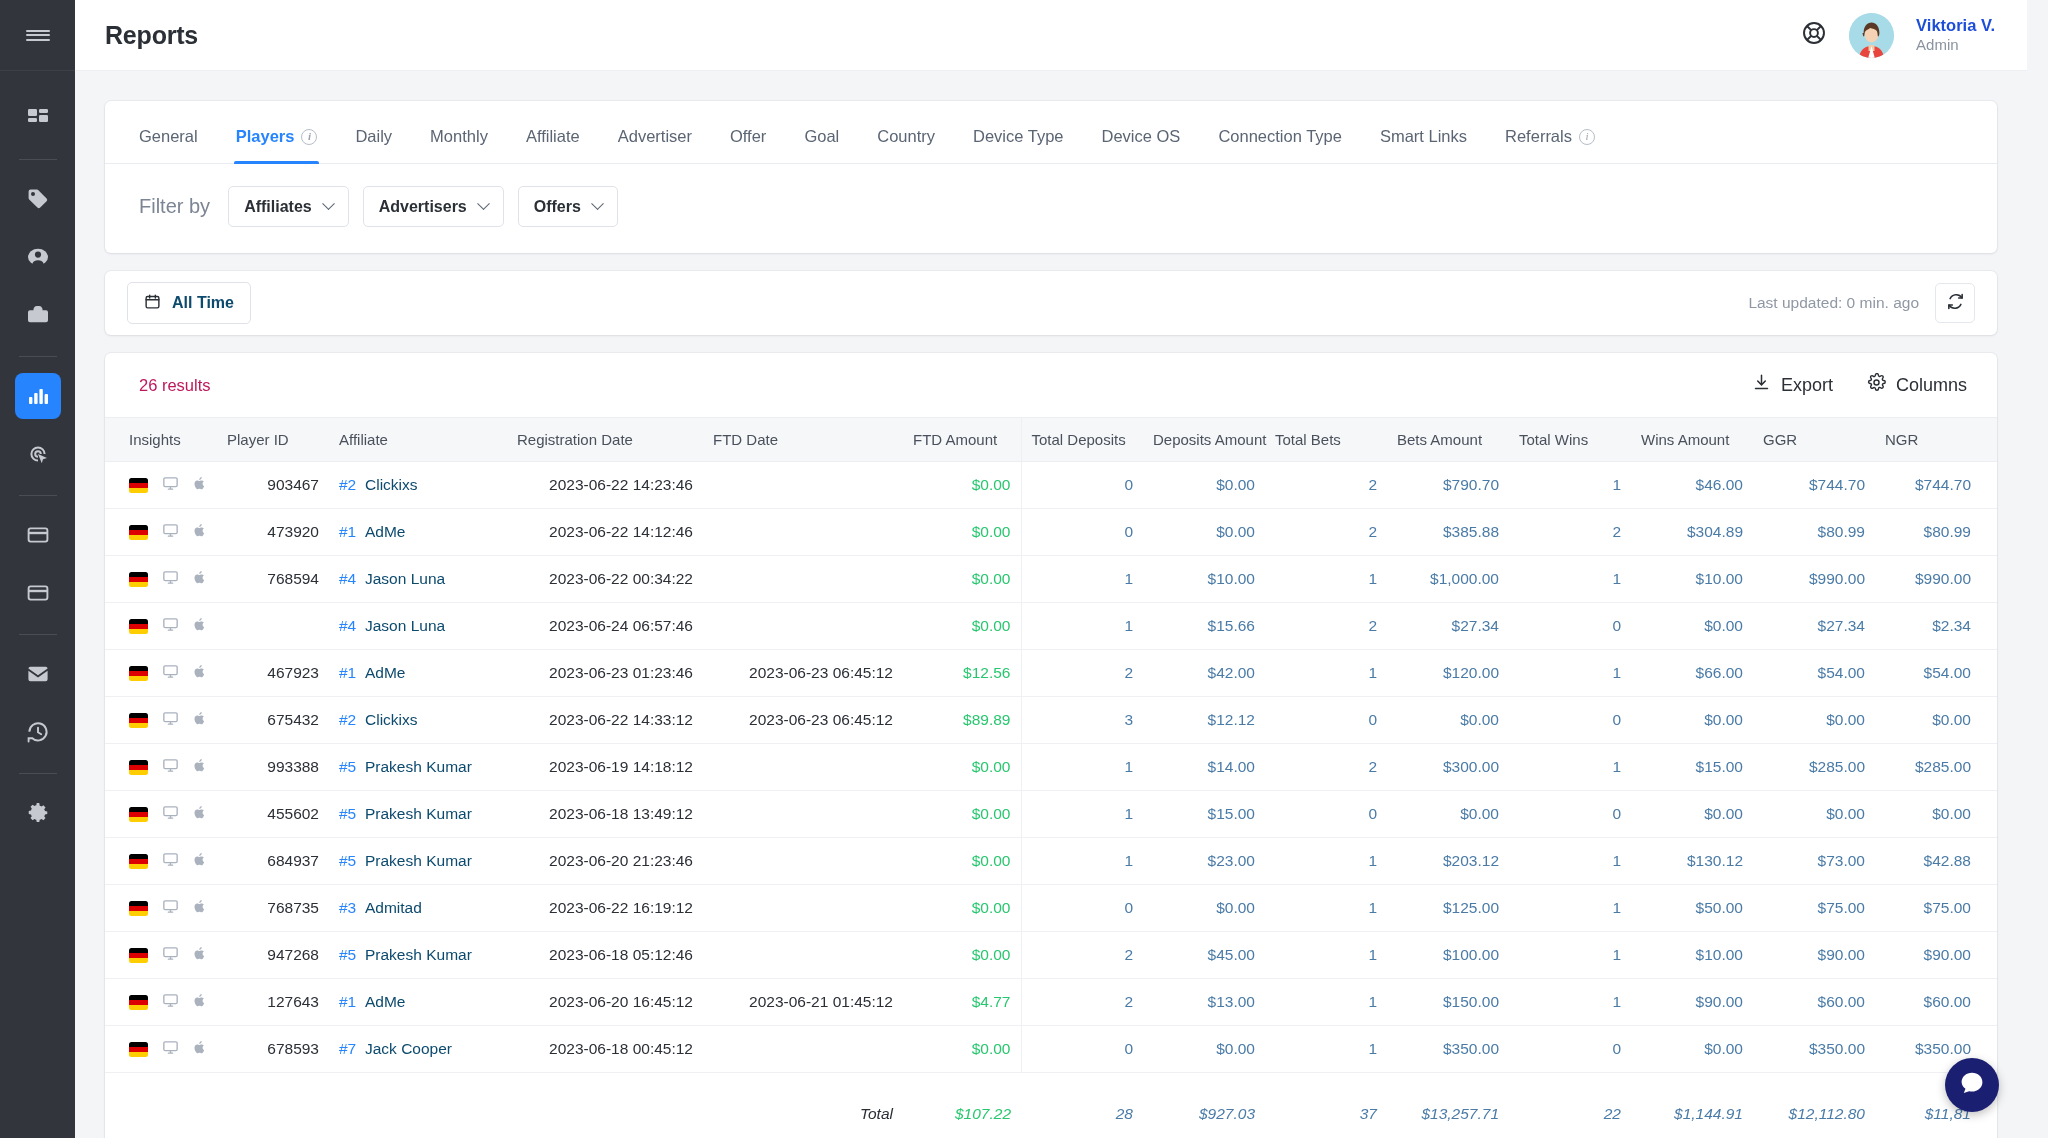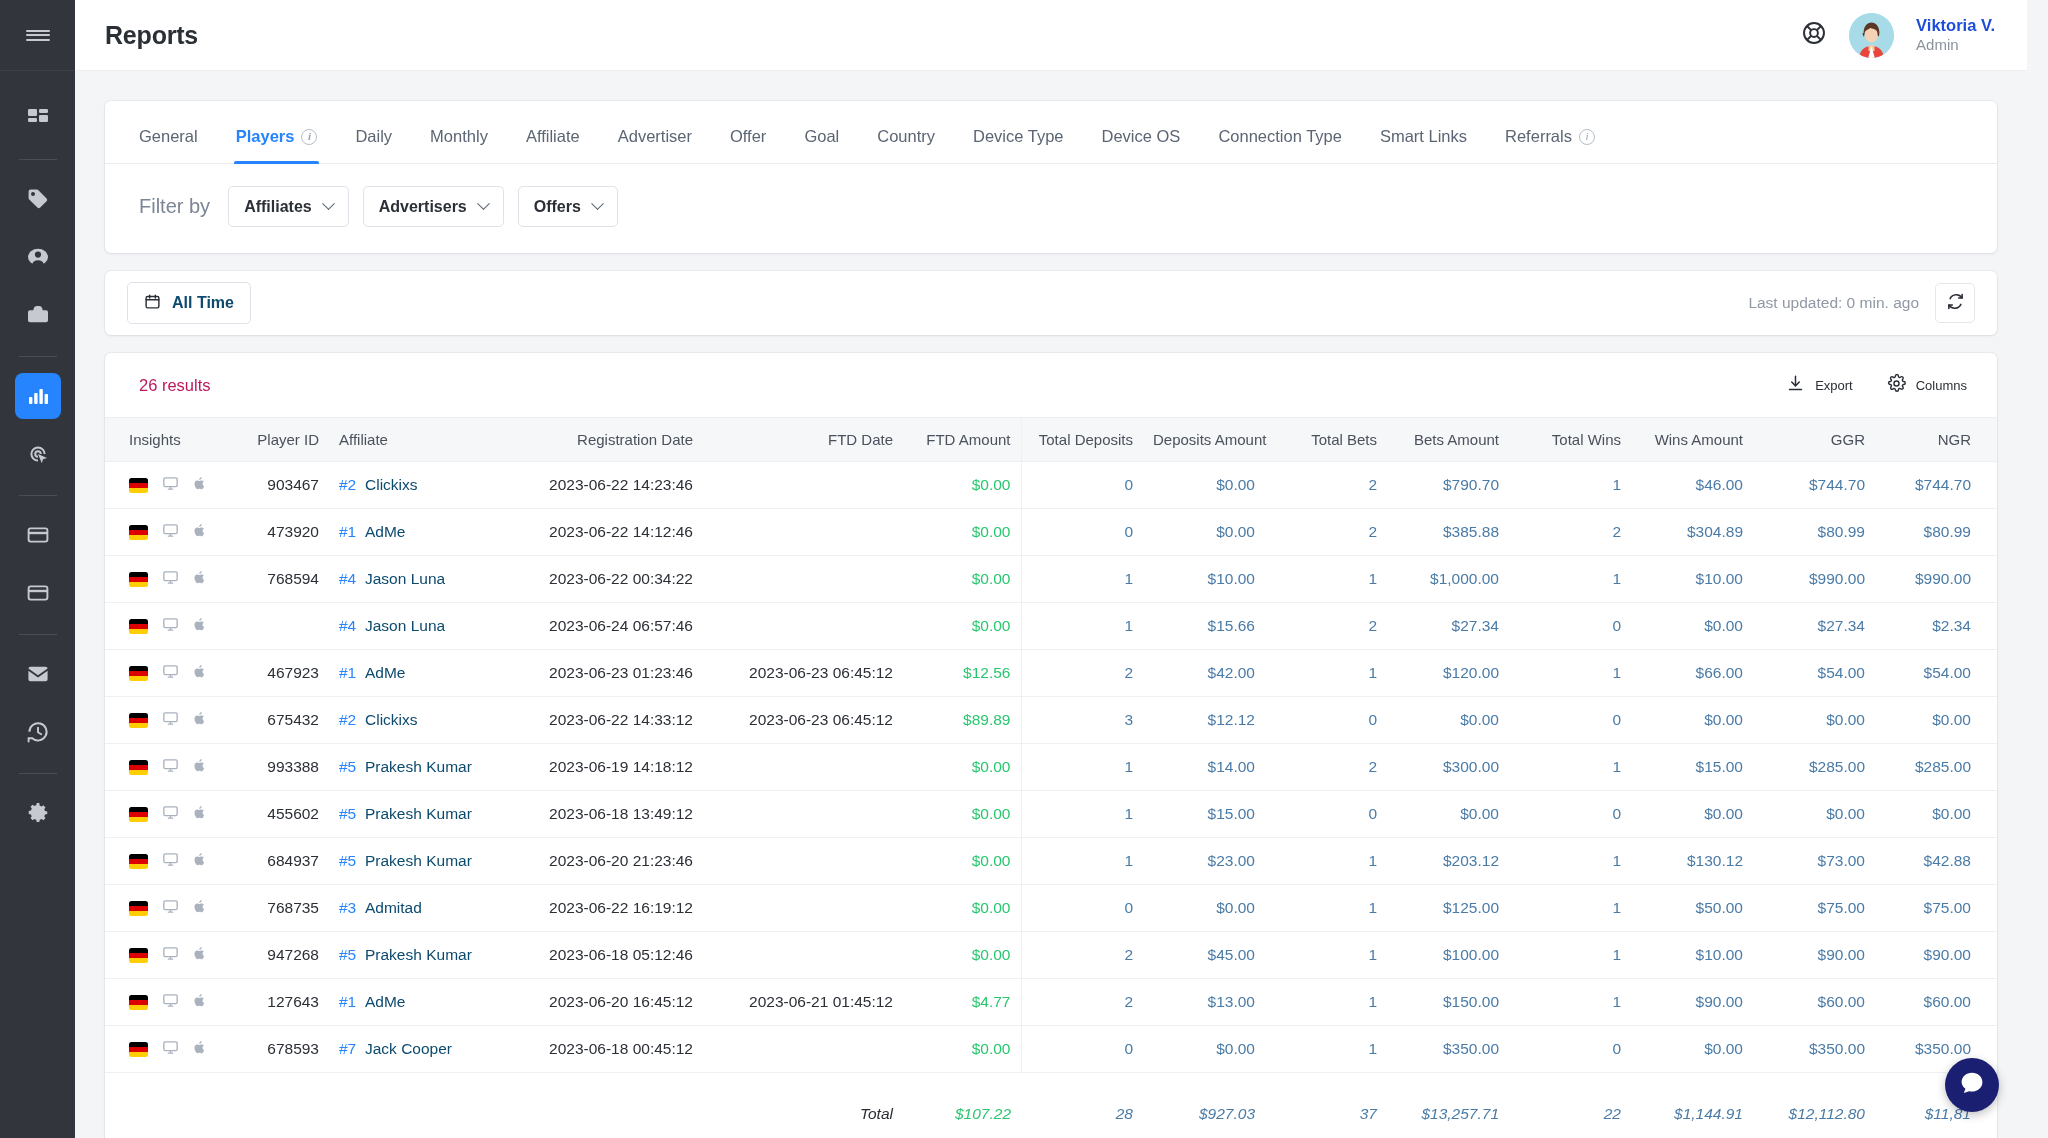--- a/index.html
+++ b/index.html
@@ -117,26 +117,26 @@
   }
 
   
   .table-card { overflow: hidden; }
   .table-tools {
     height: 64px; display: flex; align-items: center; justify-content: space-between;
     padding: 0 30px 0 34px;
   }
   .results-count { font-size: 16.5px; color: #be185d; }
   .tools-right { display: flex; align-items: center; gap: 34px; }
-  .tool-btn { display: flex; align-items: center; gap: 10px; font-size: 13px; color: #2b2f36; cursor: pointer; }
+  .tool-btn { display: flex; align-items: center; gap: 10px; font-size: 18px; color: #2b2f36; cursor: pointer; }
 
   table { width: 100%; border-collapse: collapse; table-layout: fixed; }
   thead th {
     background: #f6f7f9; font-size: 15px; color: #4a515c; font-weight: normal;
-    padding: 13px 10px; text-align: right; white-space: nowrap;
+    padding: 13px 10px; text-align: left; white-space: nowrap;
     border-top: 1px solid #eceef1; border-bottom: 1px solid #eceef1;
   }
   thead th.l { text-align: left; }
   tbody td {
     font-size: 15.5px; padding: 12px 10px; text-align: right;
     border-bottom: 1px solid #eef0f3; color: #2b2f36; white-space: nowrap;
     height: 47px;
   }
   tbody td.l { text-align: left; }
   .c-insights { width: 112px; padding-left: 24px !important; }

